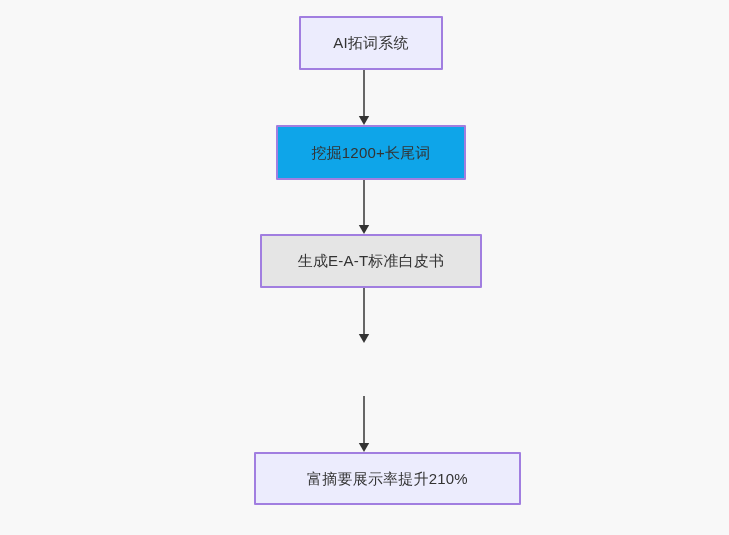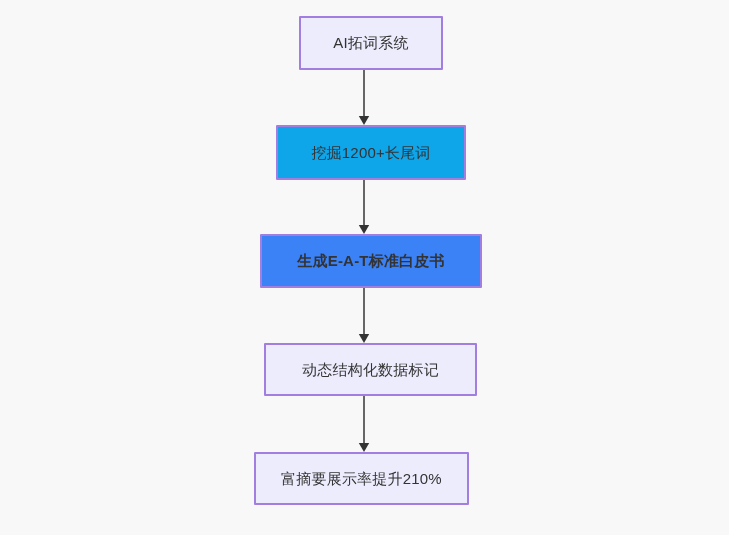--- a/index.html
+++ b/index.html
@@ -75,23 +75,20 @@
       <polygon points="7,56 1.8,47 12.2,47" fill="#333333"></polygon>
     </svg>
   </div>
 
   <div class="node" id="node-0" style="left: 299px; top: 16px; width: 144px; height: 54px; background: rgb(236, 236, 253); border-color: rgb(161, 126, 224); color: rgb(51, 51, 51);">
     <span class="node-label">AI拓词系统</span>
   </div>
   <div class="node" id="node-1" style="left: 276px; top: 125px; width: 190px; height: 55px; background: #0ea5e9; border-color: rgb(161, 126, 224); color: rgb(51, 51, 51);">
     <span class="node-label">挖掘1200+长尾词</span>
   </div>
-  <div class="node" id="node-2" style="left: 260px; top: 234px; width: 222px; height: 54px; background: #3b82f6; border-color: rgb(161, 126, 224); color: rgb(51, 51, 51); font-weight: bold;">
+  <div class="node" id="node-2" style="left: 260px; top: 234px; width: 222px; height: 54px; background: #e5e5e5; border-color: rgb(161, 126, 224); color: rgb(51, 51, 51);">
     <span class="node-label">生成E-A-T标准白皮书</span>
   </div>
-  <div class="node" id="node-3" style="left: 264px; top: 343px; width: 213px; height: 53px; background: rgb(236, 236, 253); border-color: rgb(161, 126, 224); color: rgb(51, 51, 51);">
-    <span class="node-label">动态结构化数据标记</span>
-  </div>
-  <div class="node" id="node-4" style="left: 254px; top: 452px; width: 215px; height: 53px; background: rgb(236, 236, 253); border-color: rgb(161, 126, 224); color: rgb(51, 51, 51);">
+  <div class="node" id="node-4" style="left: 254px; top: 452px; width: 267px; height: 53px; background: rgb(236, 236, 253); border-color: rgb(161, 126, 224); color: rgb(51, 51, 51);">
     <span class="node-label">富摘要展示率提升210%</span>
   </div>
 
 </div>
 
 </body></html>

